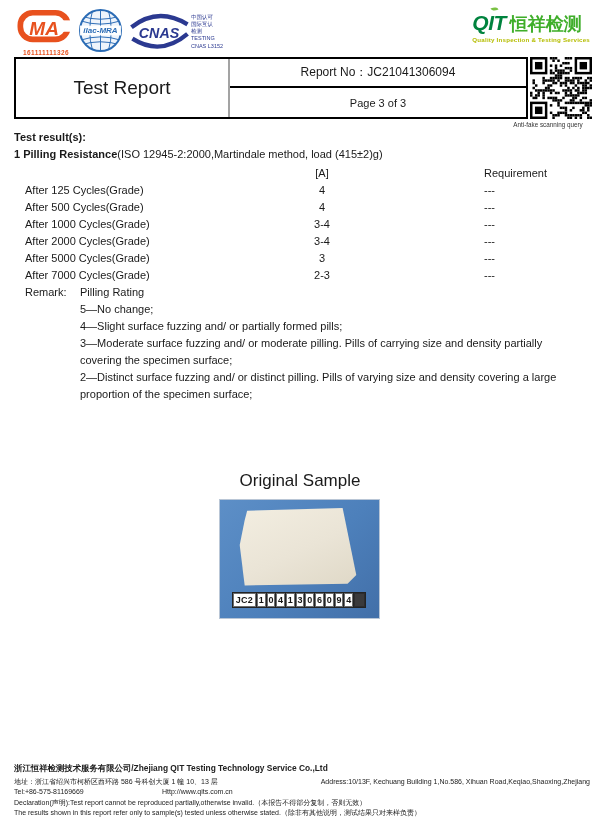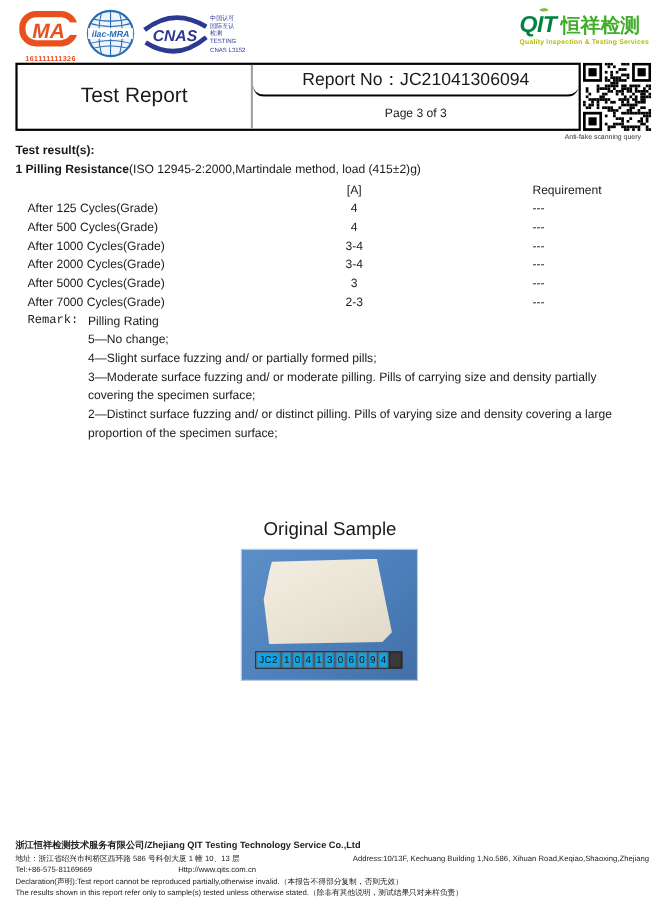--- a/index.html
+++ b/index.html
@@ -20,56 +20,56 @@
         border-radius:0 90% 0 90%;transform:rotate(-22deg);}
   .qit-cn{font-size:18px;font-weight:bold;color:#3fae2a;margin-left:4px;}
   .qit-tag{font-size:6.2px;font-weight:bold;color:#b5bd00;margin-top:0;letter-spacing:.2px;}
 
   
   .header-table{position:absolute;top:57px;left:14px;width:514px;height:62px;
     display:grid;grid-template-columns:214px 1fr;grid-template-rows:1fr 1fr;
     border:2px solid #000;box-sizing:border-box;}
   .cell{display:flex;align-items:center;justify-content:center;}
   .cell-title{grid-row:1/3;border-right:2px solid #a3a3a3;font-size:19px;font-weight:normal;}
-  .cell-reportno{border-bottom:2px solid #000;font-size:16px;border-radius:10px;}
+  .cell-reportno{border-bottom:2px solid #000;font-size:12px;}
   .cell-page{font-size:11px;}
   .qr{position:absolute;top:57px;left:530px;width:62px;height:62px;}
   .qr-caption{position:absolute;top:121px;left:500px;width:96px;text-align:center;
               font-size:6.3px;color:#333;}
 
   
   .sec-title{position:absolute;top:131px;left:14px;font-size:11px;font-weight:bold;}
   .method-line{position:absolute;top:148px;left:14px;font-size:11px;}
   .method-line .b{font-weight:bold;}
   .rtable{position:absolute;top:164px;left:14px;width:566px;font-size:11px;}
   .rrow{display:grid;grid-template-columns:248px 120px 1fr 96px;height:17px;align-items:center;}
   .rlabel{padding-left:11px;}
   .rval{text-align:center;}
   .rreq{text-align:left;}
 
   
   .remark{position:absolute;top:284px;left:25px;width:558px;font-size:11px;}
   .remark-head{display:flex;line-height:17px;}
-  .remark-label{width:55px;font-family:Liberation Mono, monospace;}
+  .remark-label{width:55px;}
   .remark-lines{margin-left:55px;width:502px;}
   .remark-line{line-height:17px;}
 
   
   .sample-title{position:absolute;top:471px;left:0;width:600px;text-align:center;font-size:17px;}
   .photo{position:absolute;top:499px;left:219px;width:161px;height:120px;margin:0;
          background:linear-gradient(135deg,#5d8fc7 0%,#4d80bb 55%,#426fa8 100%);
          box-shadow:0 0 0 1px #b9c6d6 inset;}
   .fabric{position:absolute;left:17px;top:9px;width:124px;height:88px;
           background:linear-gradient(155deg,#f3eee1 0%,#eae4d6 50%,#ddd6c4 100%);
           clip-path:polygon(9% 3%,86% 0%,97% 76%,90% 86%,7% 88%,3% 42%,7% 14%);}
   .label-strip{position:absolute;left:13px;bottom:11px;width:134px;height:16px;
                background:#232323;display:flex;align-items:stretch;gap:1px;
                padding:1px;box-sizing:border-box;}
-  .tile{flex:1 1 auto;min-width:8px;background:#0ea5e9;color:#161616;font-size:9px;
-        font-weight:normal;display:flex;align-items:center;justify-content:center;
+  .tile{flex:1 1 auto;min-width:8px;background:#ffffff;color:#161616;font-size:9px;
+        font-weight:bold;display:flex;align-items:center;justify-content:center;
         border:1px solid #6c6e70;box-sizing:border-box;}
   .tile:first-of-type{flex:2 1 auto;letter-spacing:.3px;}
   .label-strip::after{content:"";flex:0 0 9px;background:#3a3a3c;border:1px solid #2c2c2e;}
 
   .end-line{position:absolute;top:640px;left:0;width:600px;text-align:center;
             font-size:11px;letter-spacing:.3px;}
 
   
   .footer{position:absolute;top:763px;left:14px;right:10px;font-size:7px;color:#222;}
   .f-company{font-size:8.4px;font-weight:bold;margin-bottom:2.5px;}

